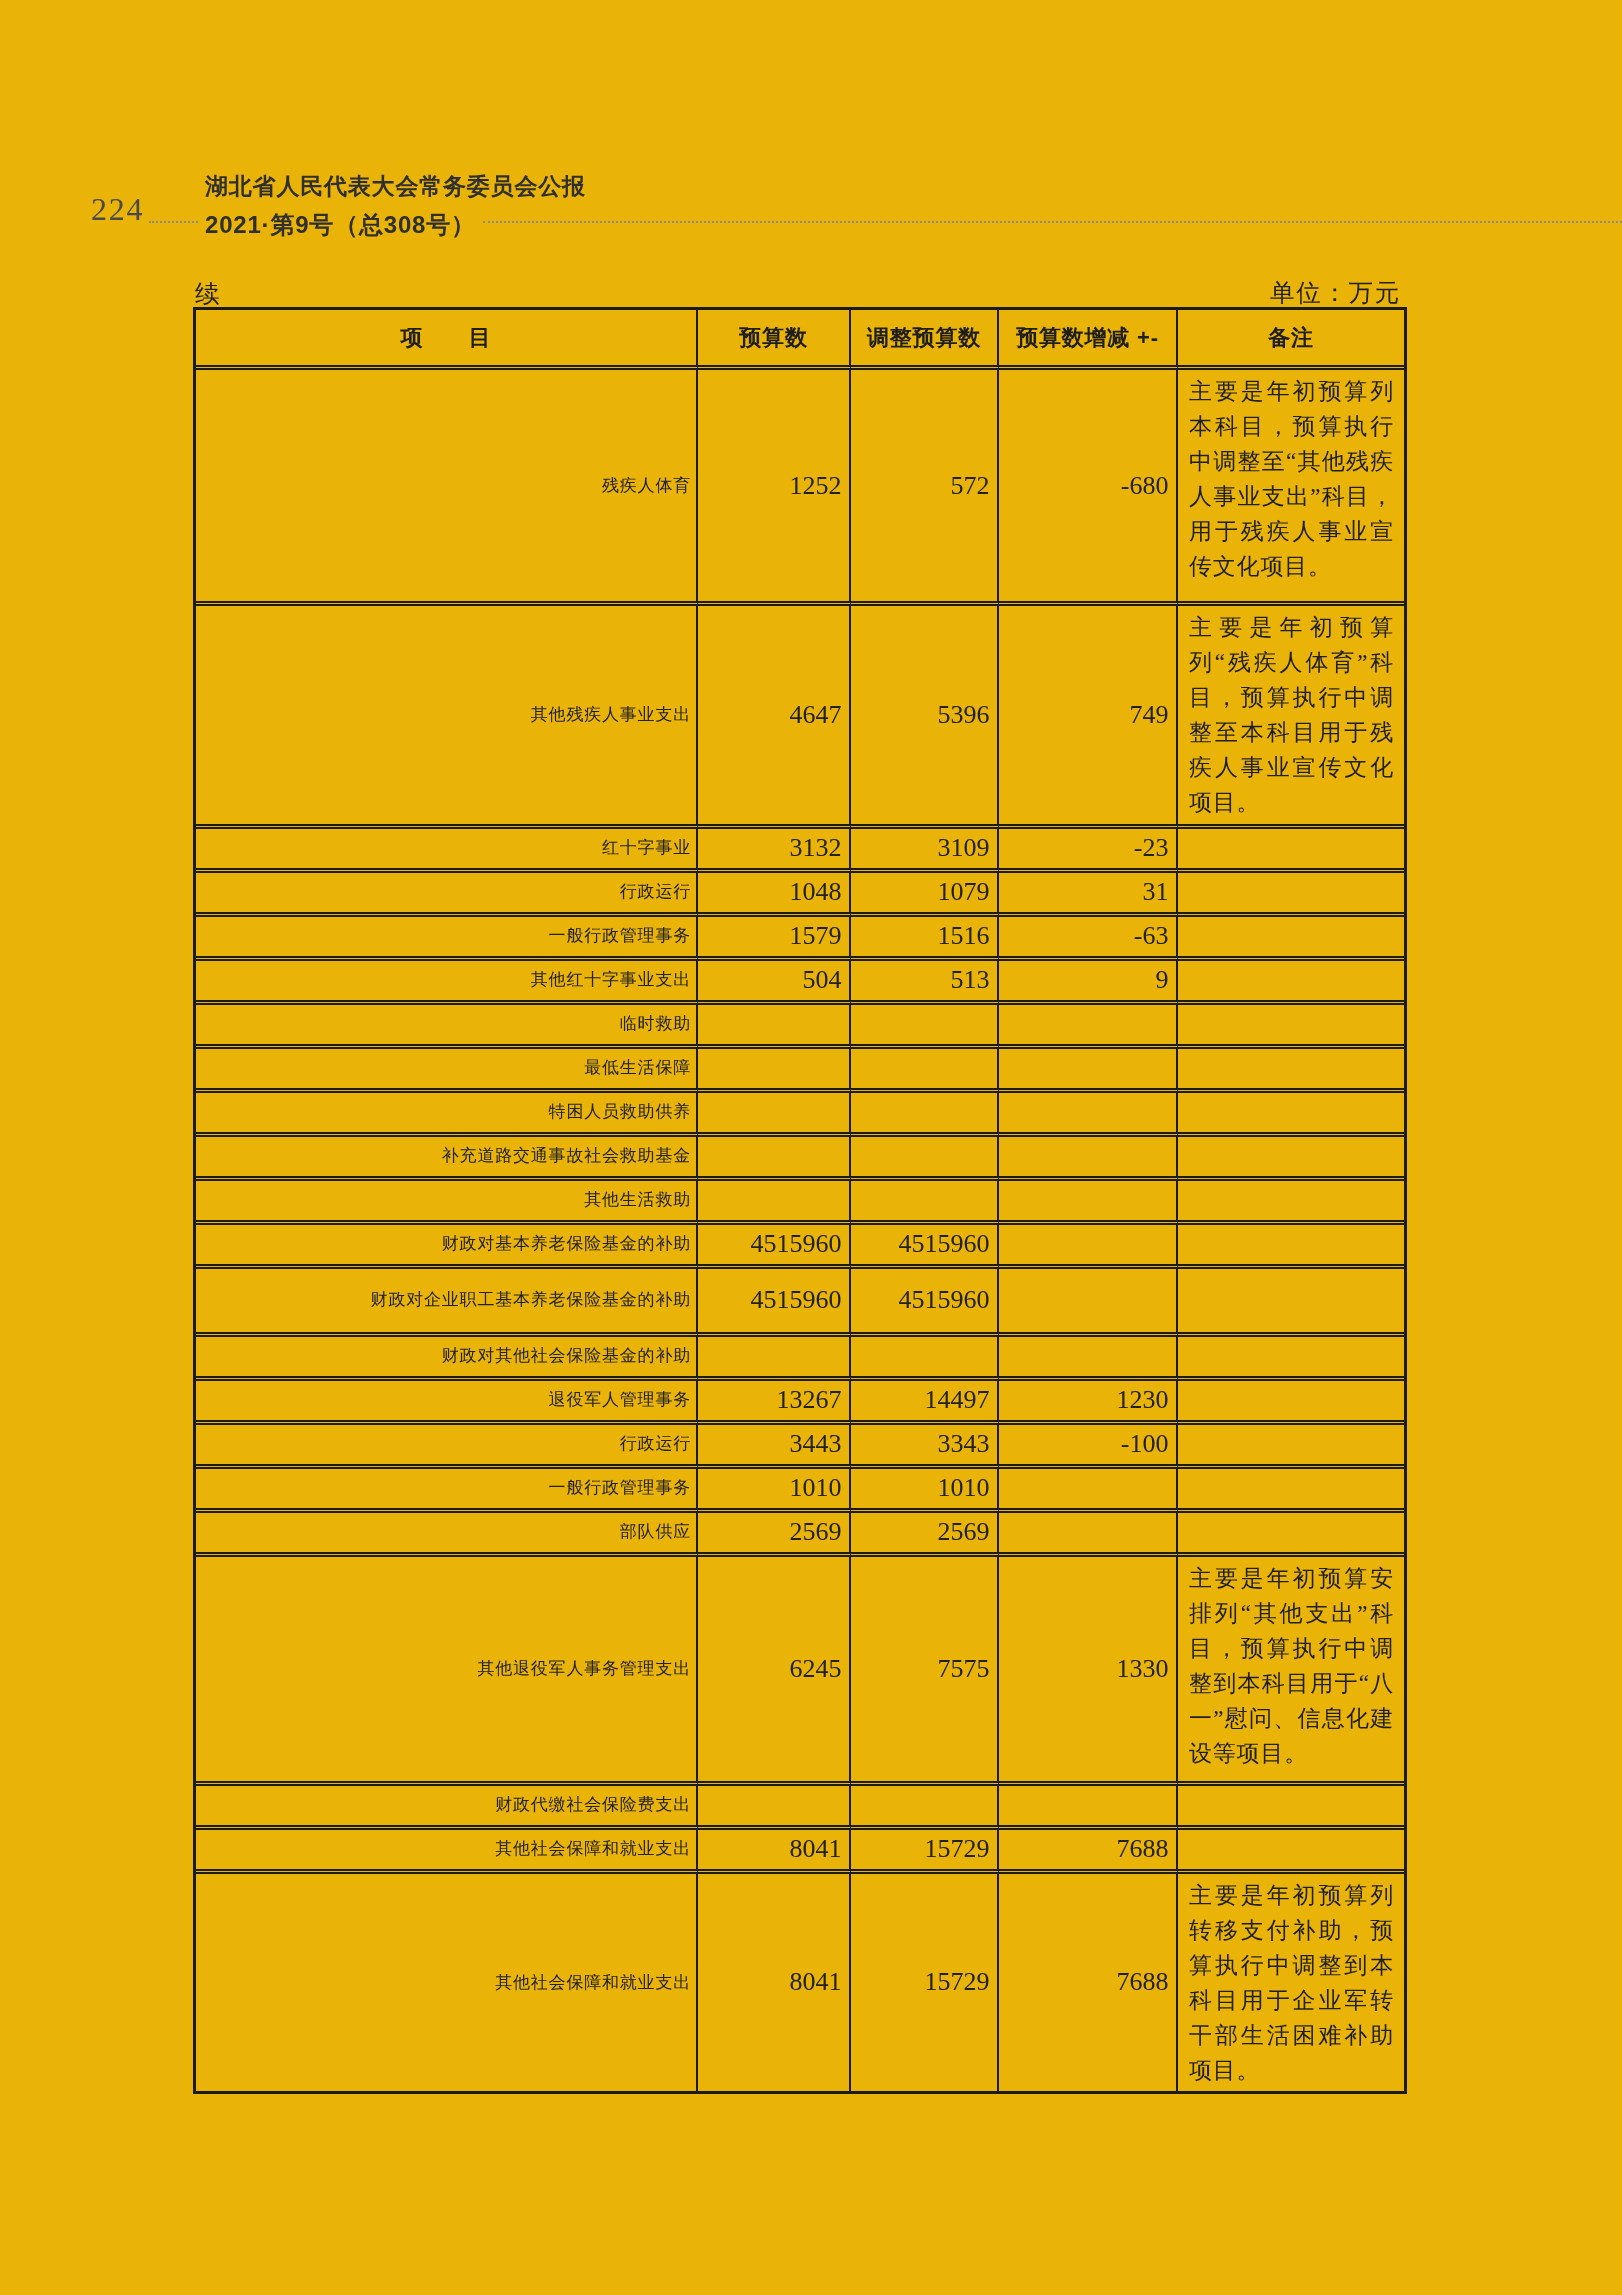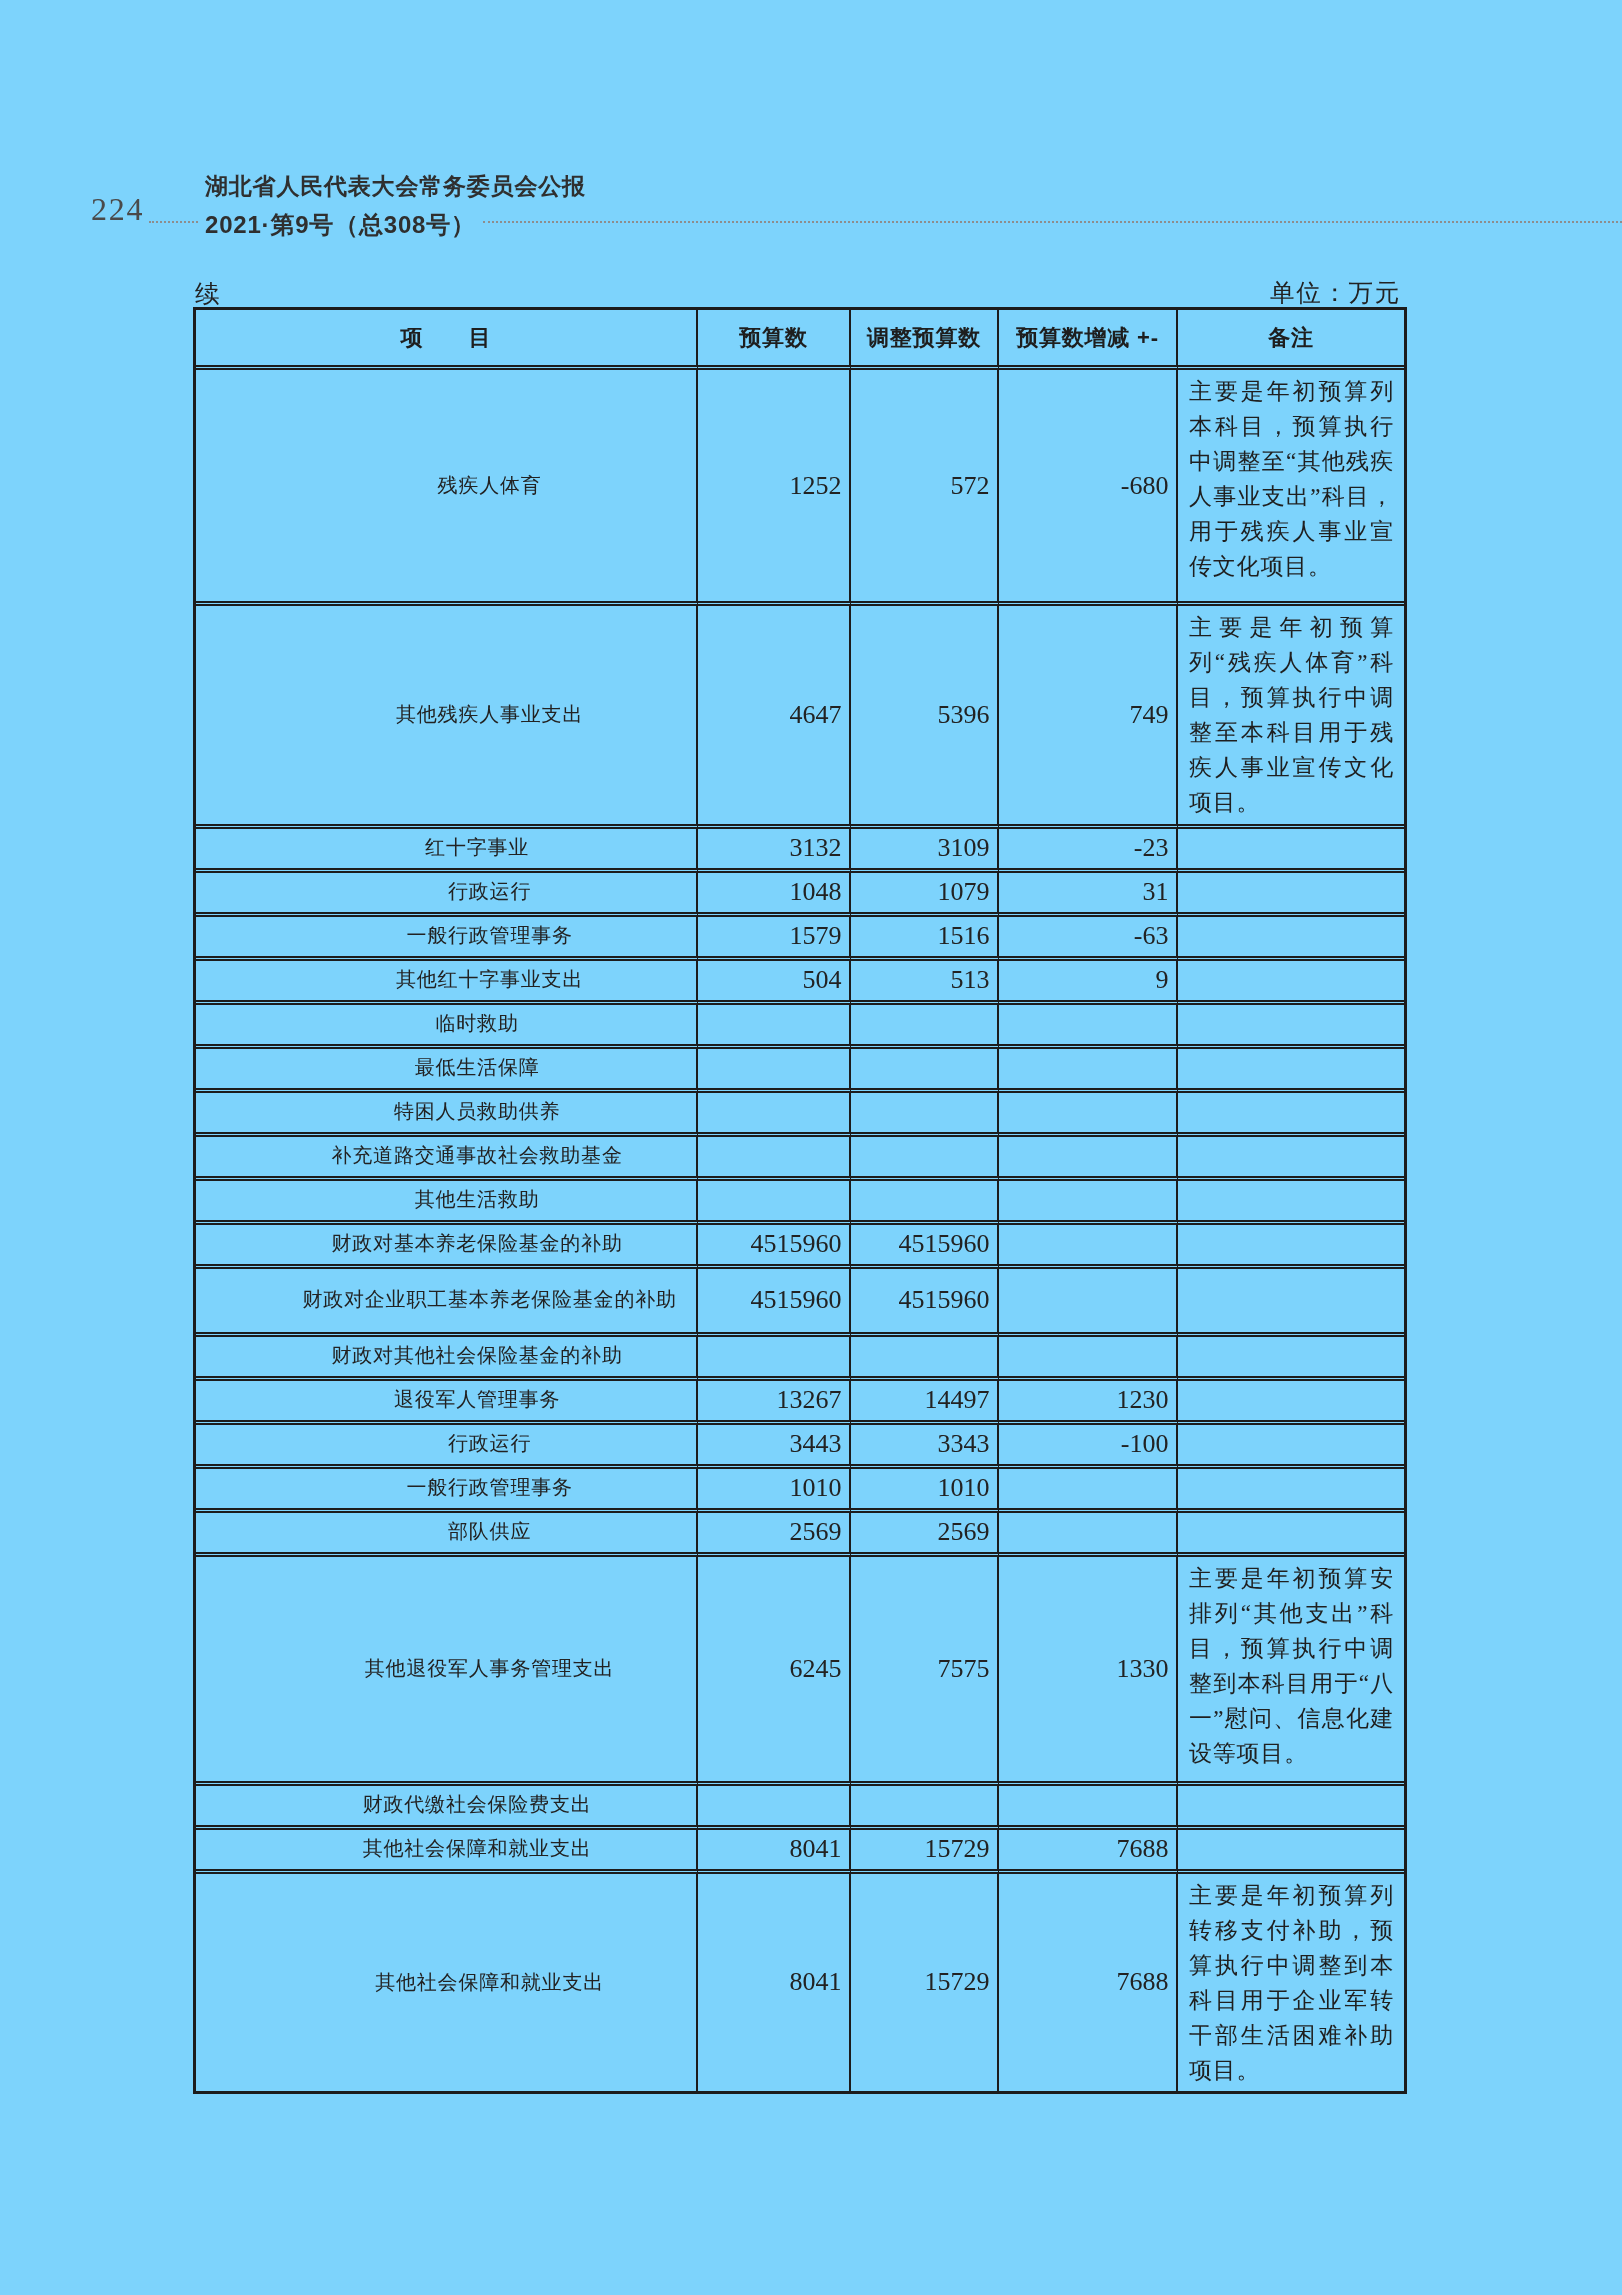--- a/index.html
+++ b/index.html
@@ -1,17 +1,17 @@
 <!DOCTYPE html>
 <html style="font-size:13.5px"><head>
 <meta charset="utf-8">
 <style>
   html,body{margin:0;padding:0;background:#e8e8e8;}
   .page{
-    position:relative;width:1623px;height:2295px;background:#7dd3fc;
+    position:relative;width:1623px;height:2295px;background:#eab308;
     font-family:"Liberation Serif","DejaVu Serif",serif;color:#222;
     overflow:hidden;margin:0 auto;
   }
   
   .page-num{
     position:absolute;left:91px;top:191px;font-size:32px;color:#4a4a4a;
     letter-spacing:1.7px;font-family:"Liberation Serif",serif;
   }
   .pub-block{position:absolute;left:205px;top:171px;}
   .pub-title{
@@ -42,21 +42,21 @@
     border-bottom:5px double #1c1c1c;padding:0;overflow:hidden;
   }
   th:last-child,td:last-child{border-right:none;}
   tr:last-child td{border-bottom:none;}
   th{
     font-family:"Liberation Sans","DejaVu Sans",sans-serif;font-weight:700;
     font-size:22px;color:#1e1e1e;text-align:center;vertical-align:middle;
     height:60px;letter-spacing:0.8px;
   }
   td.c-item{
-    font-size:20px;text-align:center;vertical-align:middle;
+    font-size:17px;text-align:right;vertical-align:middle;
     padding-left:4.2px;padding-right:5px;line-height:1.38;letter-spacing:0.8px;
   }
   td.c-item.ind1{text-indent:63px;}
   td.c-item.ind2{text-indent:88px;}
   td.c-num{
     font-size:26px;text-align:right;vertical-align:middle;padding-right:7.6px;
     font-family:"Liberation Serif","DejaVu Serif",serif;letter-spacing:0px;
   }
   td.c-remark{
     font-size:23px;line-height:35px;vertical-align:top;

